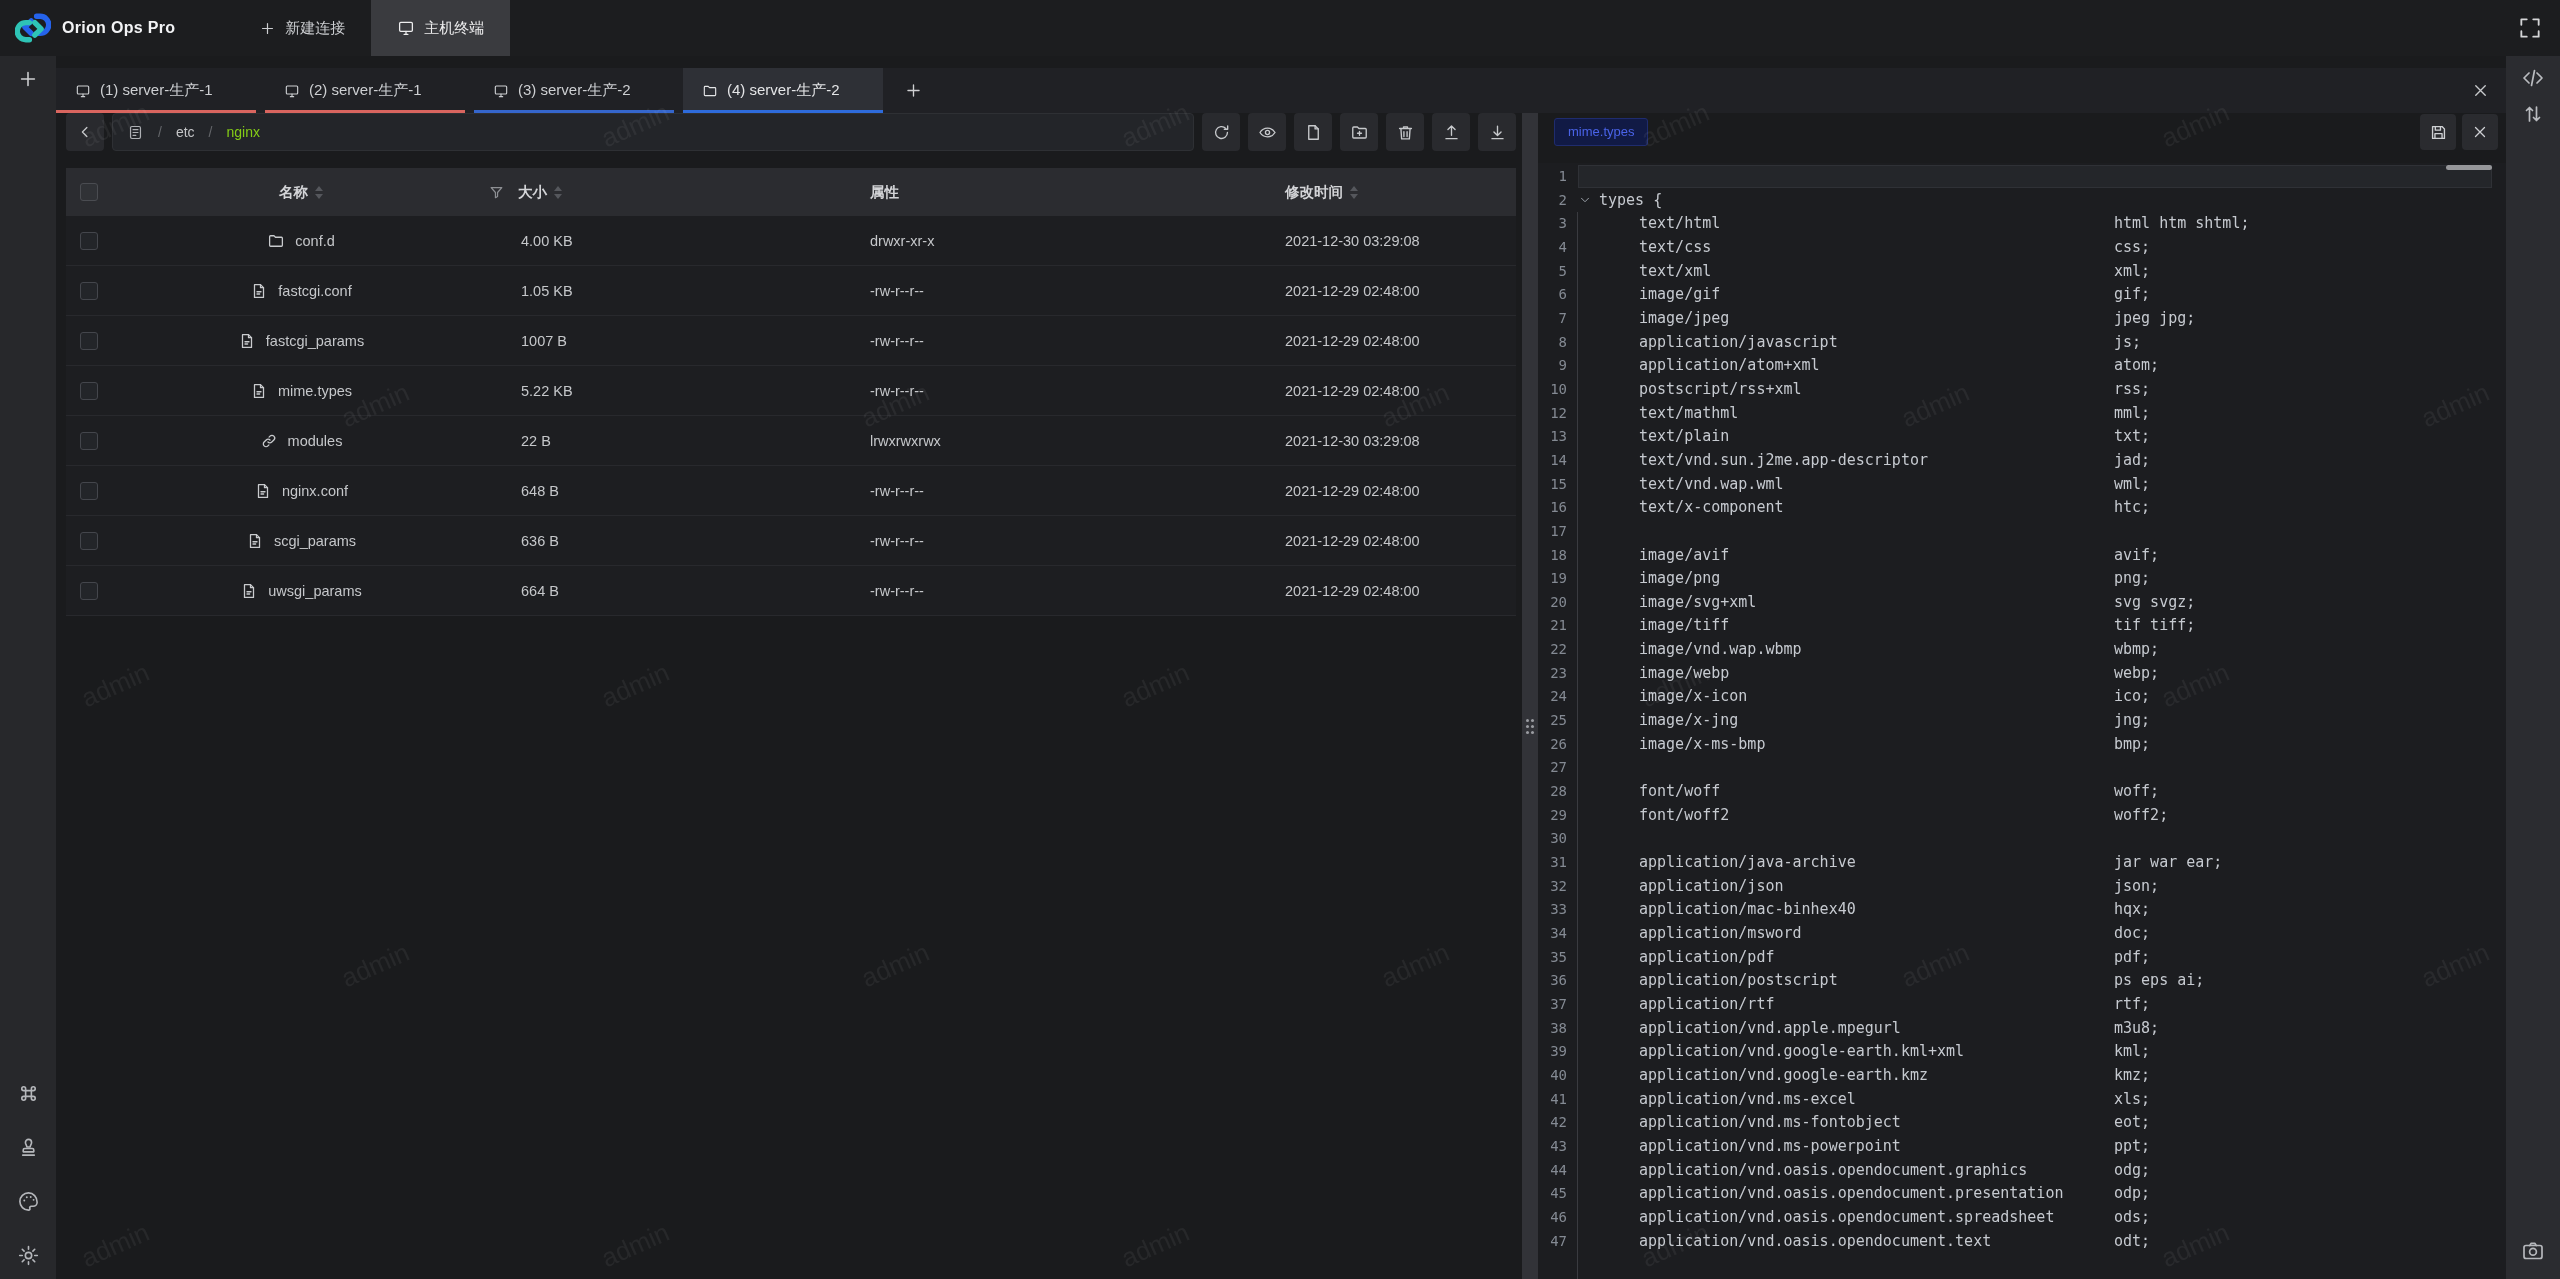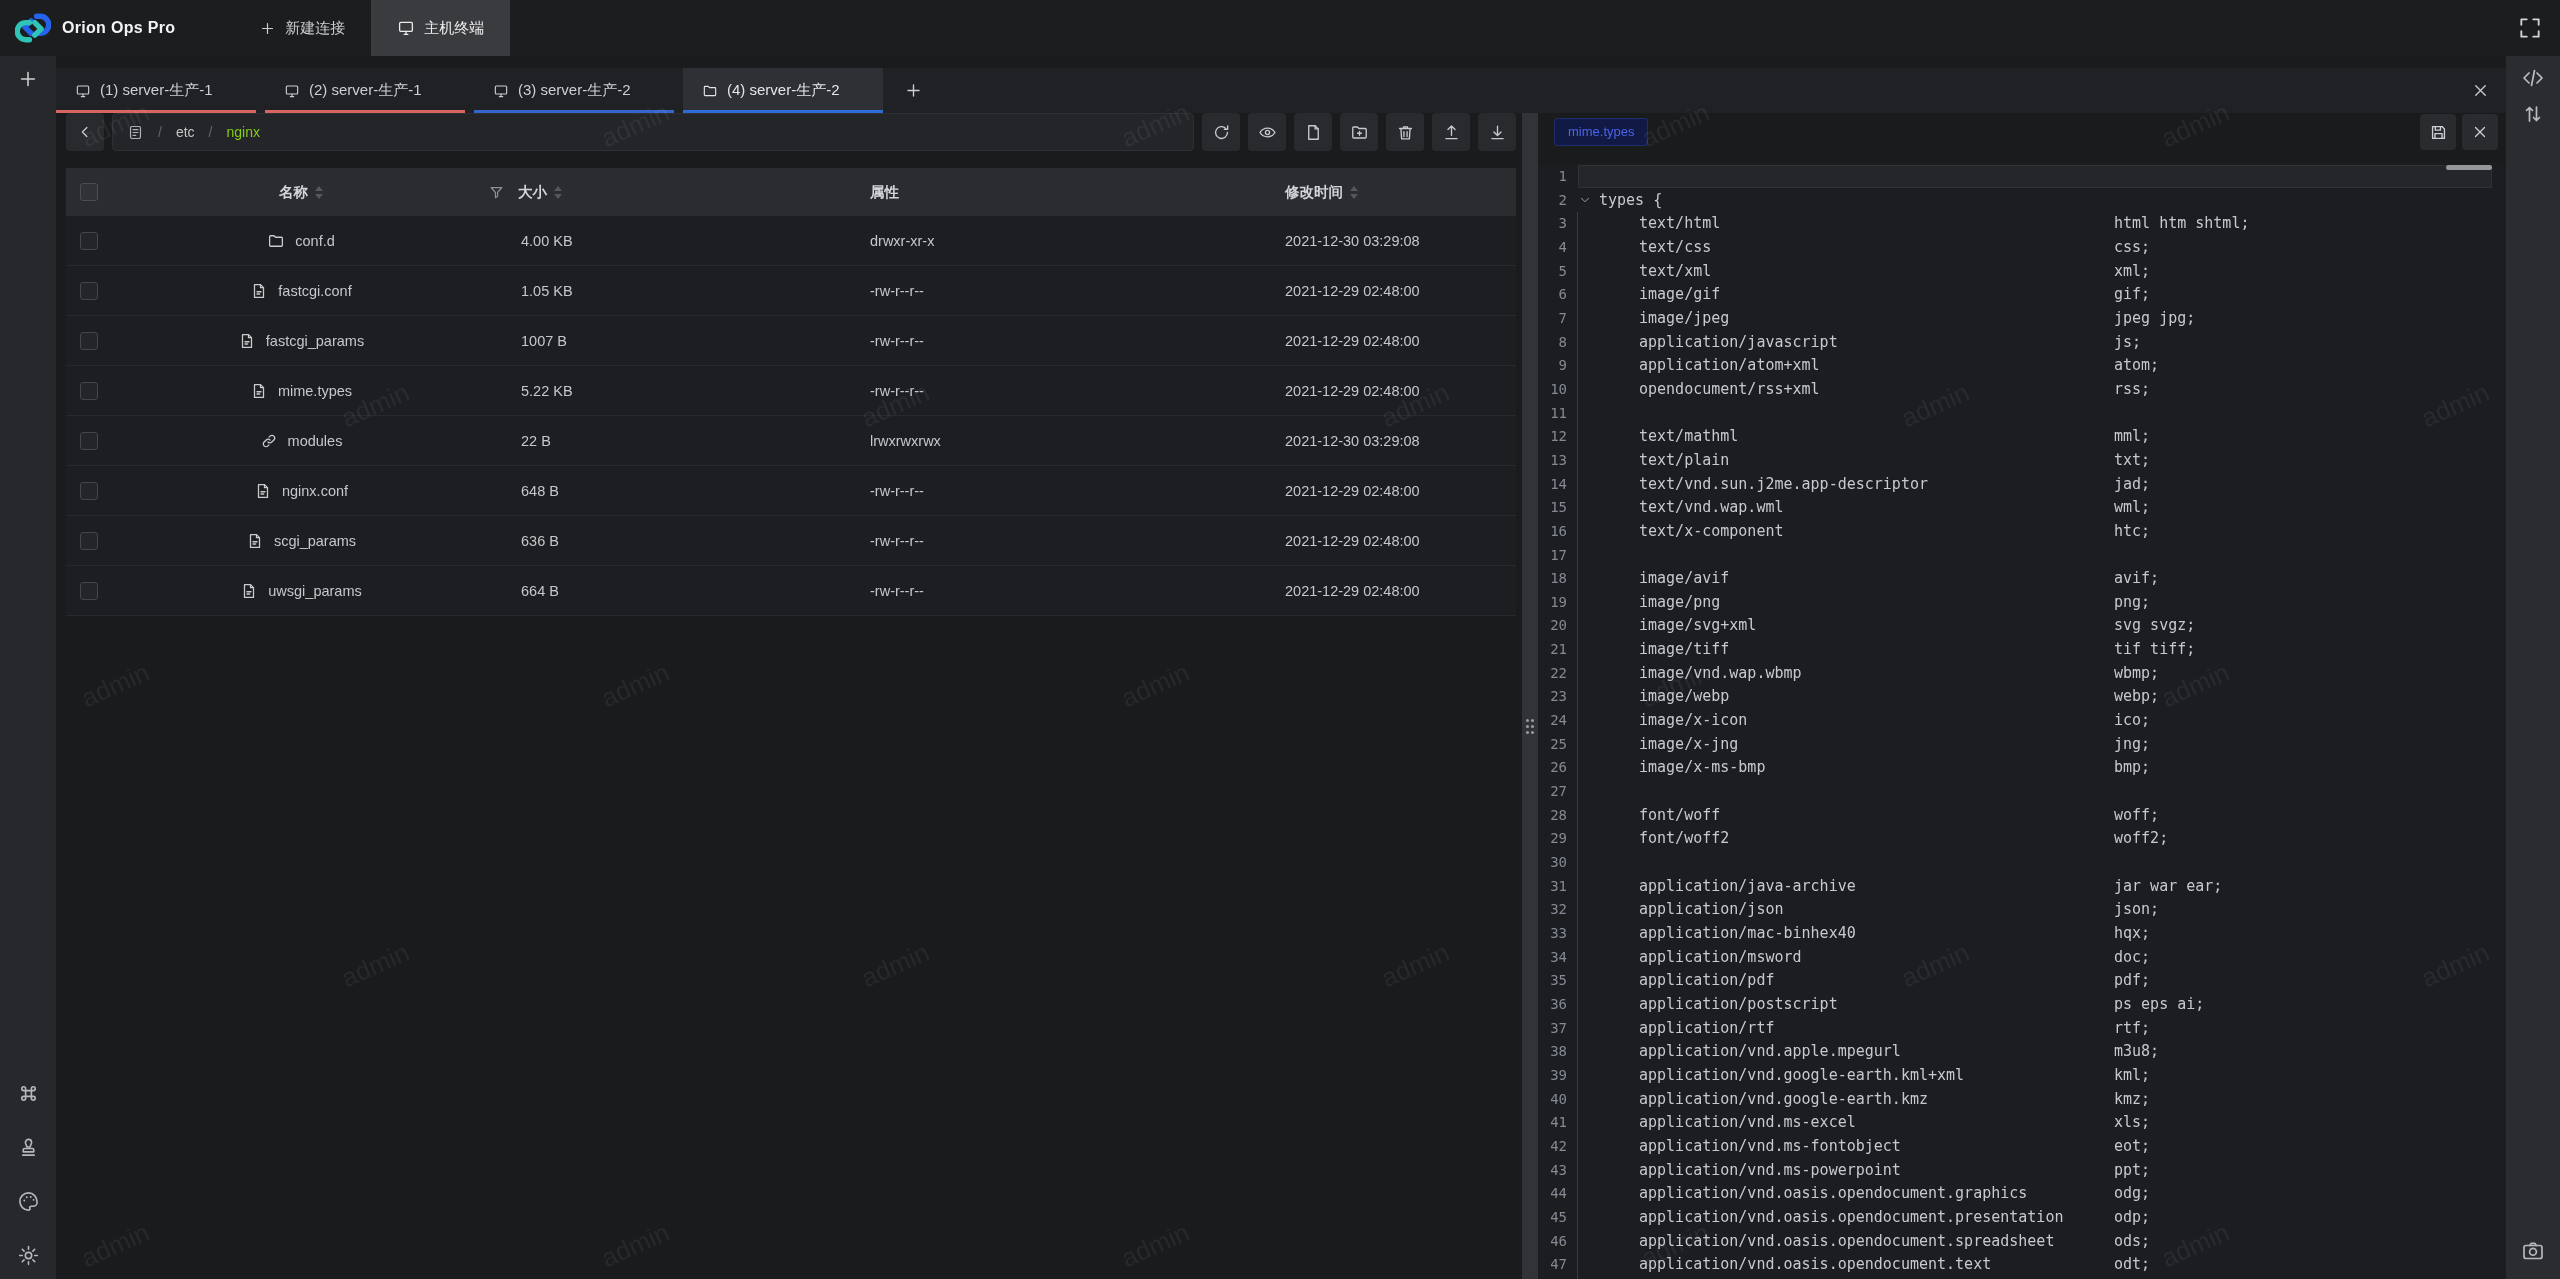--- a/index.html
+++ b/index.html
@@ -607,25 +607,22 @@
             <span class="mime">application/javascript</span>
             <span class="ext">js;</span>
           </div>
           <div class="cl">
             <span class="ln">9</span>
             <span class="mime">application/atom+xml</span>
             <span class="ext">atom;</span>
           </div>
           <div class="cl">
             <span class="ln">10</span>
-            <span class="mime">opendocument/rss+xml</span>
+            <span class="mime">postscript/rss+xml</span>
             <span class="ext">rss;</span>
-          </div>
-          <div class="cl">
-            <span class="ln">11</span>
           </div>
           <div class="cl">
             <span class="ln">12</span>
             <span class="mime">text/mathml</span>
             <span class="ext">mml;</span>
           </div>
           <div class="cl">
             <span class="ln">13</span>
             <span class="mime">text/plain</span>
             <span class="ext">txt;</span>

